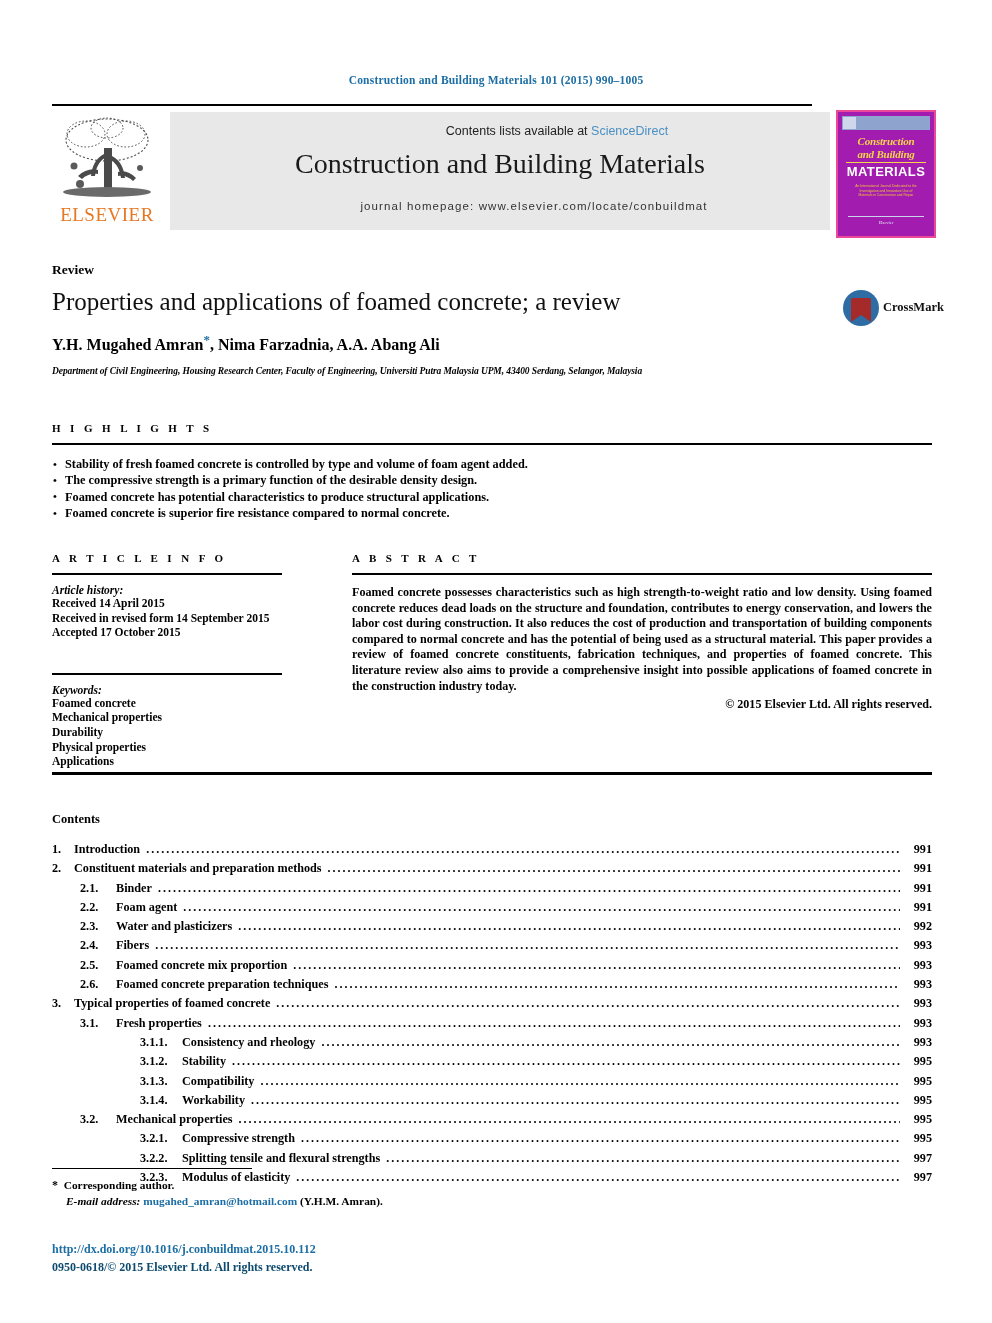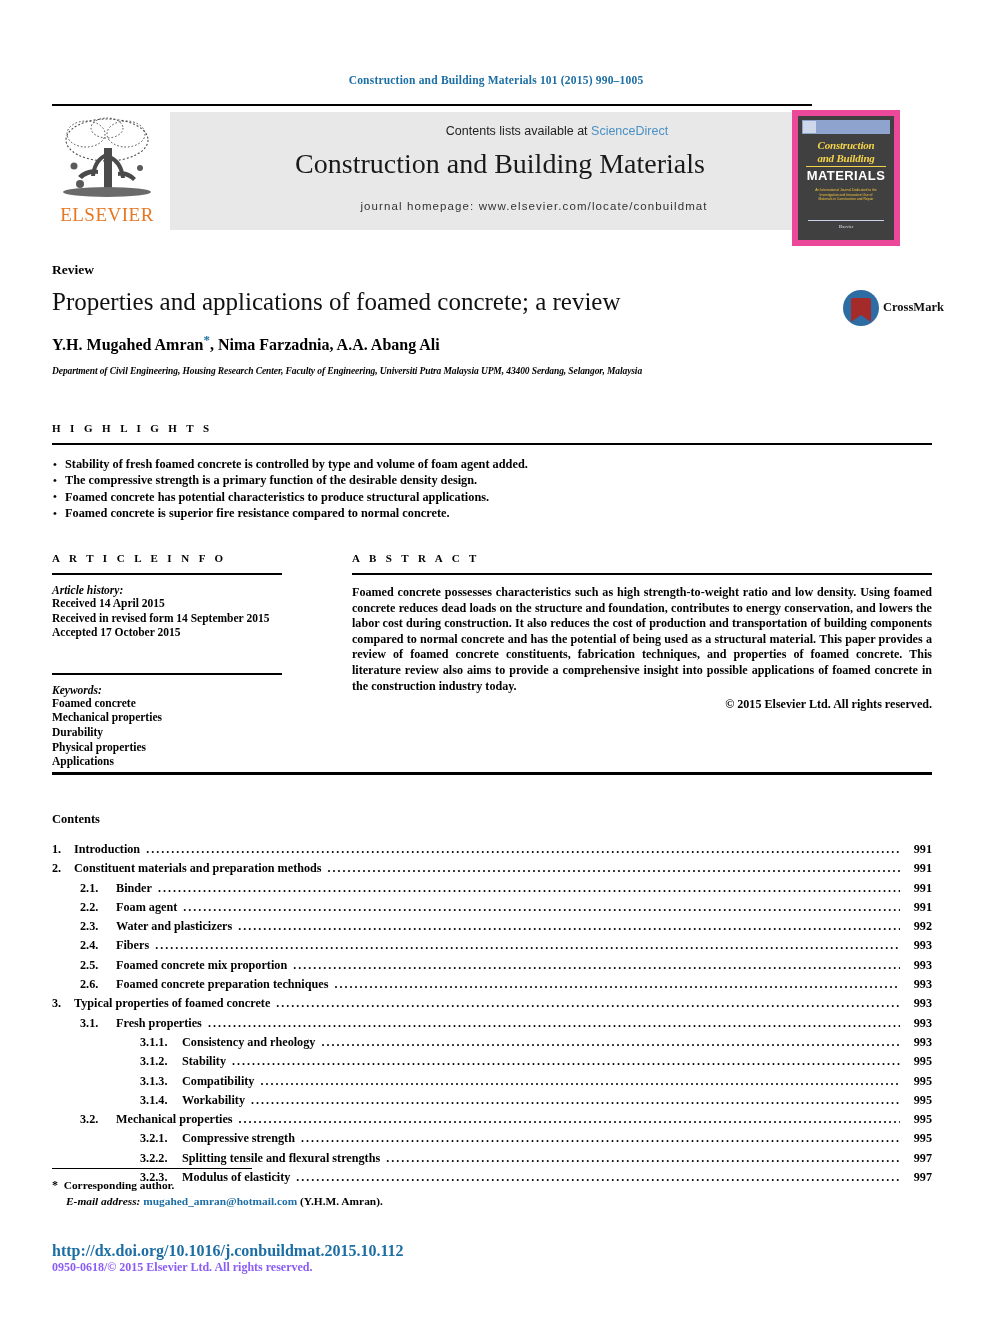--- a/index.html
+++ b/index.html
@@ -116,26 +116,26 @@
     width: 728px;
     text-align: center;
     font-family: "Liberation Sans", sans-serif;
     font-size: 11.5px;
     color: #333;
     letter-spacing: 1.1px;
   }
   
   .cover {
     position: absolute;
-    left: 740px;
+    left: 784px;
     top: 0;
     width: 96px;
     height: 124px;
-    border: 6px solid #ec4899;
-    background: #404040;
+    border: 2px solid #ec4899;
+    background: #a21caf;
     overflow: hidden;
   }
   .cover-topbar {
     position: absolute;
     left: 4px; top: 4px; right: 4px; height: 14px;
     background: #8fa3cf;
   }
   .cover-elsevier-mark {
     position: absolute;
     left: 5px; top: 5px;
@@ -455,31 +455,31 @@
     font-weight: bold;
   }
   .link { color: #1c6ea4; }
   .foot-indent { padding-left: 14px; }
   .doi {
     position: absolute;
     top: 1242px;
     left: 52px;
     font-family: "Liberation Serif", serif;
     font-weight: bold;
-    font-size: 16px;
+    font-size: 12px;
     color: #1c6ea4;
   }
   .issn {
     position: absolute;
     top: 1260px;
     left: 52px;
     font-family: "Liberation Serif", serif;
     font-weight: bold;
     font-size: 12px;
-    color: #8b5cf6;
+    color: #0c4a6e;
   }
 </style>
 </head>
 <body>
 
 <div class="page">
 
   <div class="running-head">Construction and Building Materials 101 (2015) 990–1005</div>
 
   <div class="masthead-rule"></div>

